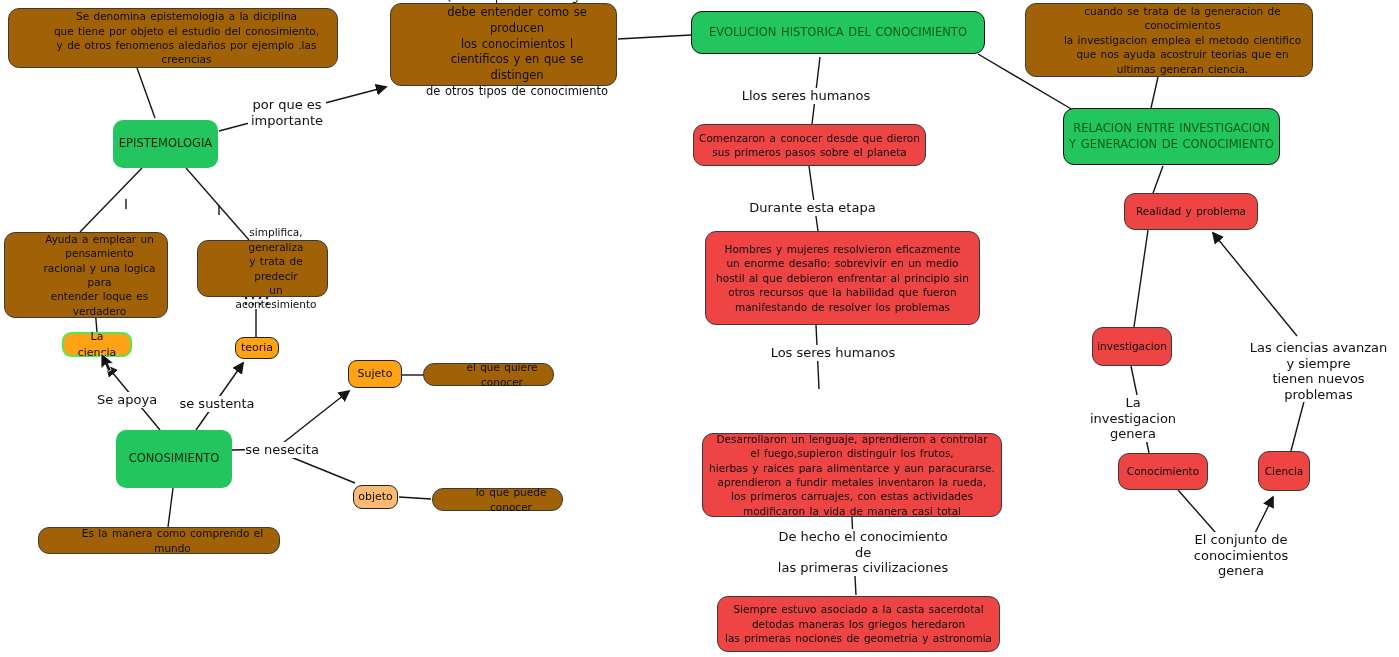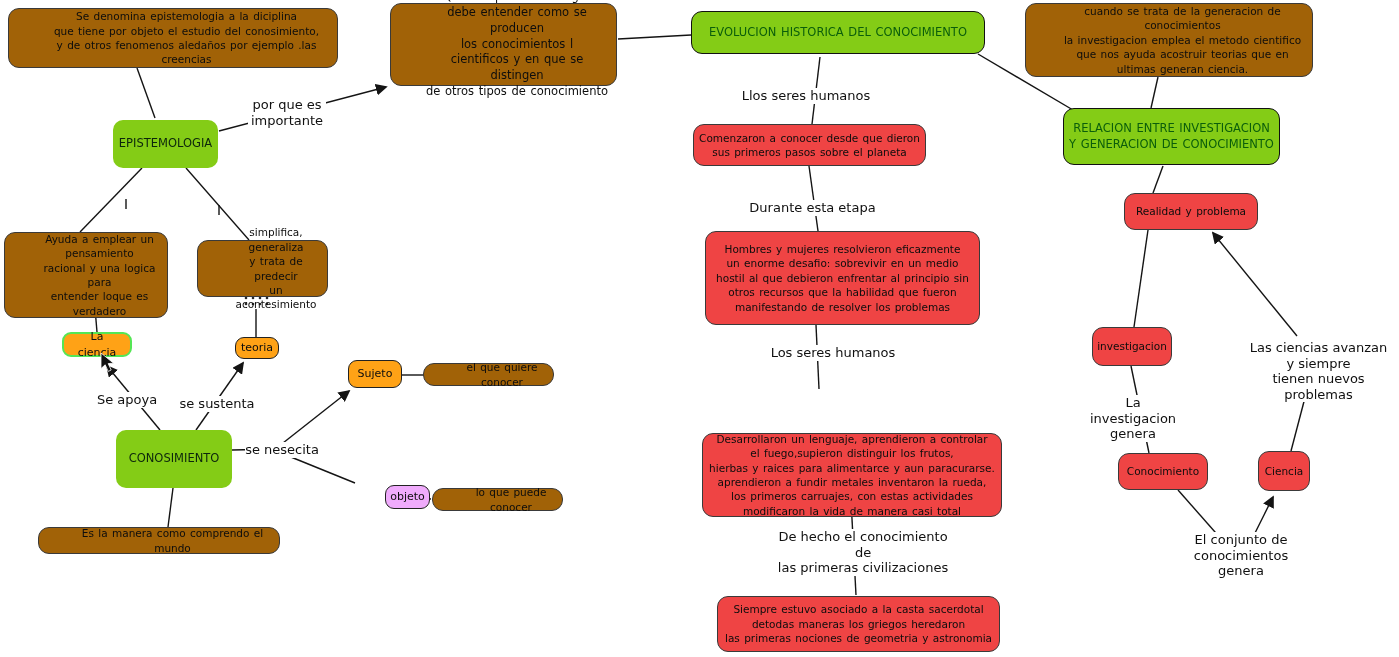--- a/index.html
+++ b/index.html
@@ -7,26 +7,26 @@
   svg.wires{position:absolute;left:0;top:0;z-index:1;}
   .node{
     position:absolute;box-sizing:border-box;z-index:3;
     display:flex;align-items:center;justify-content:center;
     text-align:center;border-radius:11px;border:1.4px solid #3a3a3a;
     font-size:10.5px;line-height:1.38;color:#0d0d0d;
     white-space:pre-line;word-spacing:1px;padding:2px 5px;
   }
   .pale{background:#a16207;padding-left:32px;}
   .medium{background:#ef4444;}
-  .bright{background:#84cc16;border:1.4px solid #111;}
+  .bright{background:#22c55e;border:1.4px solid #111;}
   .bright.noborder{border:none;border-radius:10px;}
   .bright.title-sm{font-size:11.5px;color:#0c260c;}
   .bright.title-lg{font-size:11.5px;color:#0b5e0b;}
   .orange{background:#ffa216;border:1.4px solid #222;border-radius:9px;font-size:11px;}
-  .dark-orange{background:#f0abfc;margin-left:32px;}
+  .dark-orange{background:#fdba74;}
   .green-border{border:2px solid #55e655;}
   .lbl{
     position:absolute;z-index:2;background:#ffffff;color:#101010;
     font-size:13px;line-height:1.2;text-align:center;white-space:pre-line;
   }
   .cursor{position:absolute;z-index:5;}
 </style>
 </head>
 <body>
 

